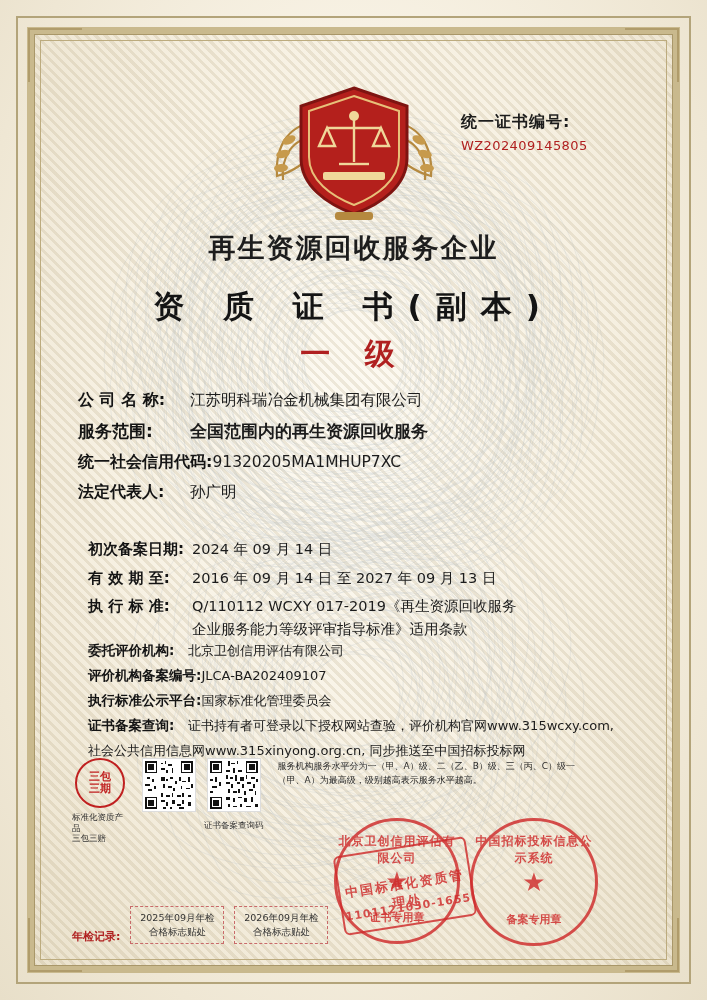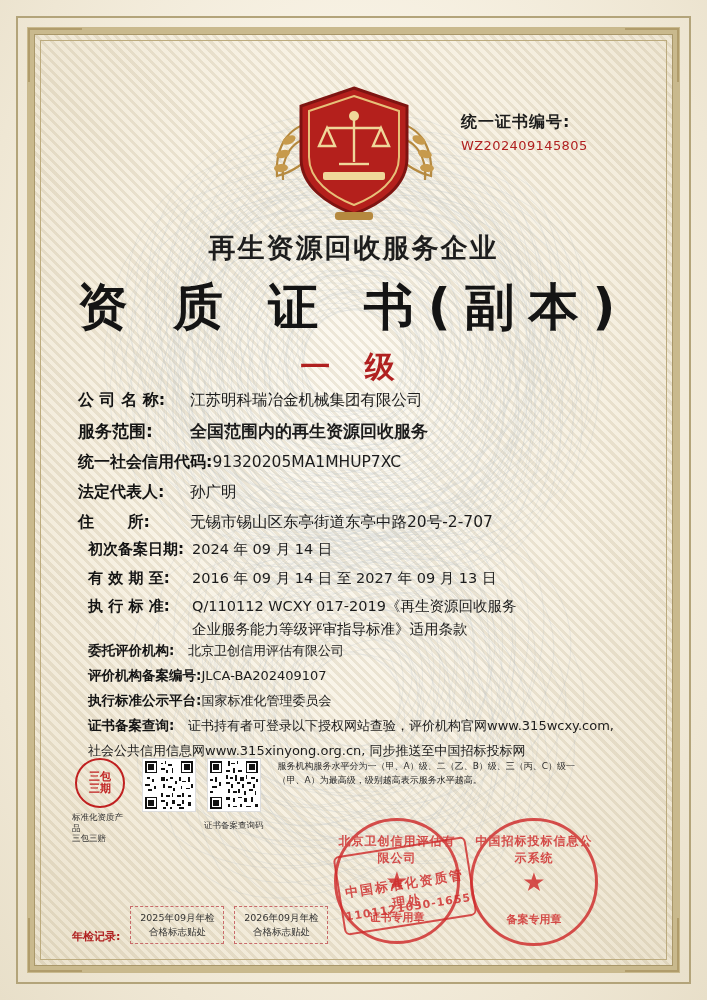--- a/index.html
+++ b/index.html
@@ -112,22 +112,22 @@
     left: 0; right: 0;
     text-align: center;
   }
   .title-1 {
     font-size: 27px;
     font-weight: bold;
     letter-spacing: 2px;
     color: #1d1d1d;
   }
   .title-2 {
-    margin-top: 8px;
-    font-size: 50px;
+    margin-top: 20px;
+    font-size: 31px;
     font-weight: bold;
     letter-spacing: 14px;
     color: #141414;
     display: inline-block;
   }
   .title-3 {
     margin-top: 6px;
     font-size: 30px;
     font-weight: bold;
     letter-spacing: 12px;
@@ -465,24 +465,20 @@
         <div class="k">服务范围:</div>
         <div class="v">全国范围内的再生资源回收服务</div>
       </div>
       <div class="row">
         <div class="k">统一社会信用代码:</div>
         <div class="v">91320205MA1MHUP7XC</div>
       </div>
       <div class="row">
         <div class="k">法定代表人:</div>
         <div class="v">孙广明</div>
-      </div>
-      <div class="row">
-        <div class="k">住      所:</div>
-        <div class="v">无锡市锡山区东亭街道东亭中路20号-2-707</div>
       </div>
     </div>
 
     <div class="fields2">
       <div class="row">
         <div class="k">初次备案日期:</div>
         <div class="v">2024 年 09 月 14 日</div>
       </div>
       <div class="row">
         <div class="k">有 效 期 至:</div>

